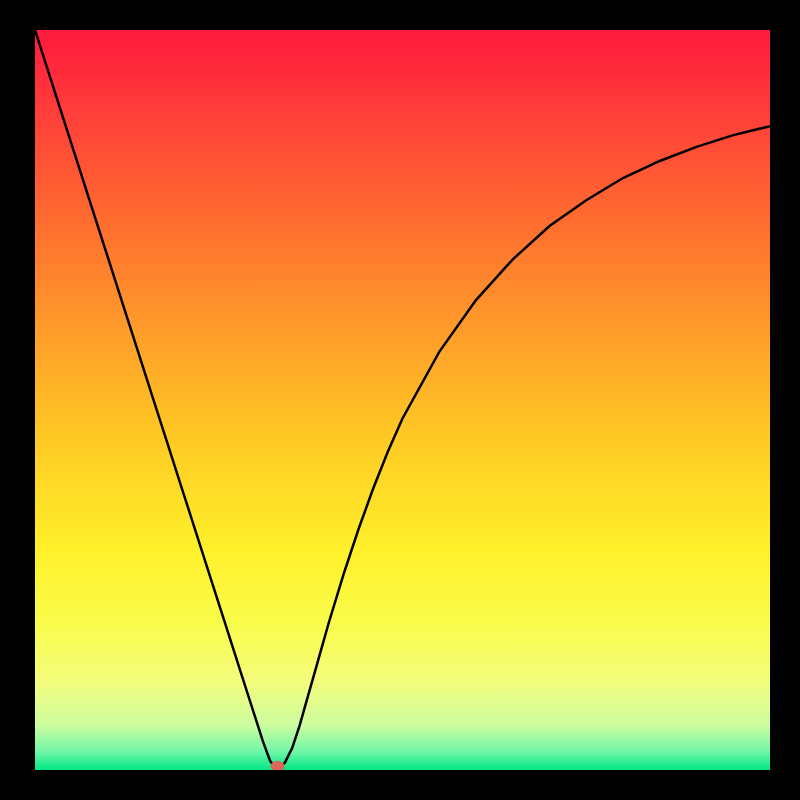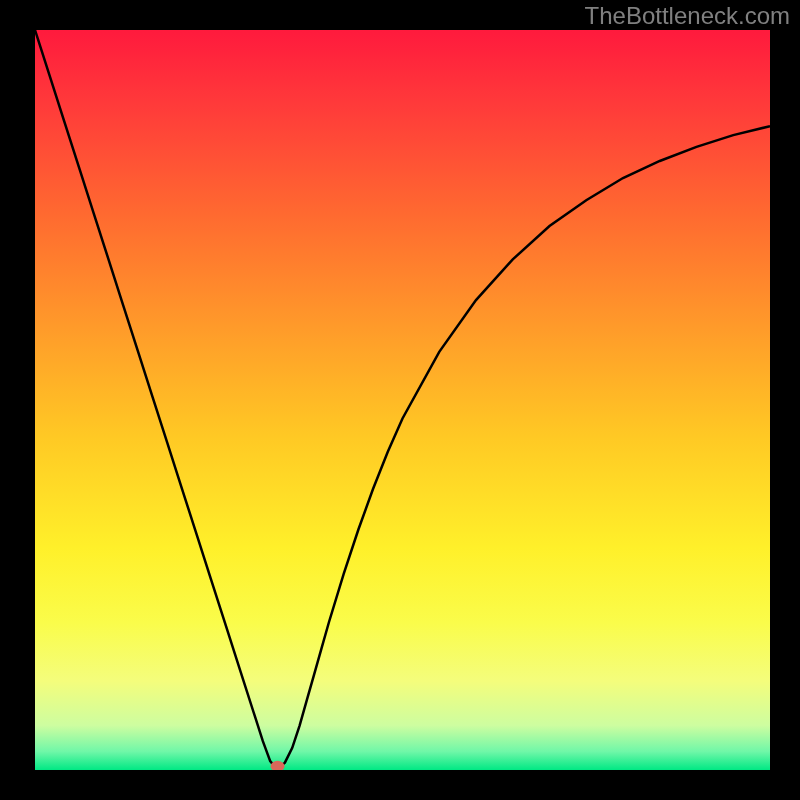--- a/index.html
+++ b/index.html
@@ -27,21 +27,20 @@
     top: 30px;
     width: 735px;
     height: 740px;
   }
   svg { display: block; }
 </style>
 </head>
 <body>
 <div class="container">
 
-  <div class="watermark">TheBottleneck.com</div>
 
   <div class="plot-area">
     <svg id="chart-svg" width="735" height="740" viewBox="0 0 735 740" preserveAspectRatio="none">
       <defs>
         <linearGradient id="bgGrad" x1="0" y1="0" x2="0" y2="1">
 
         <stop offset="0%" stop-color="#ff1a3d"></stop>
             <stop offset="10%" stop-color="#ff3a3a"></stop>
             <stop offset="25%" stop-color="#ff6a30"></stop>
             <stop offset="40%" stop-color="#ff9a2a"></stop>

